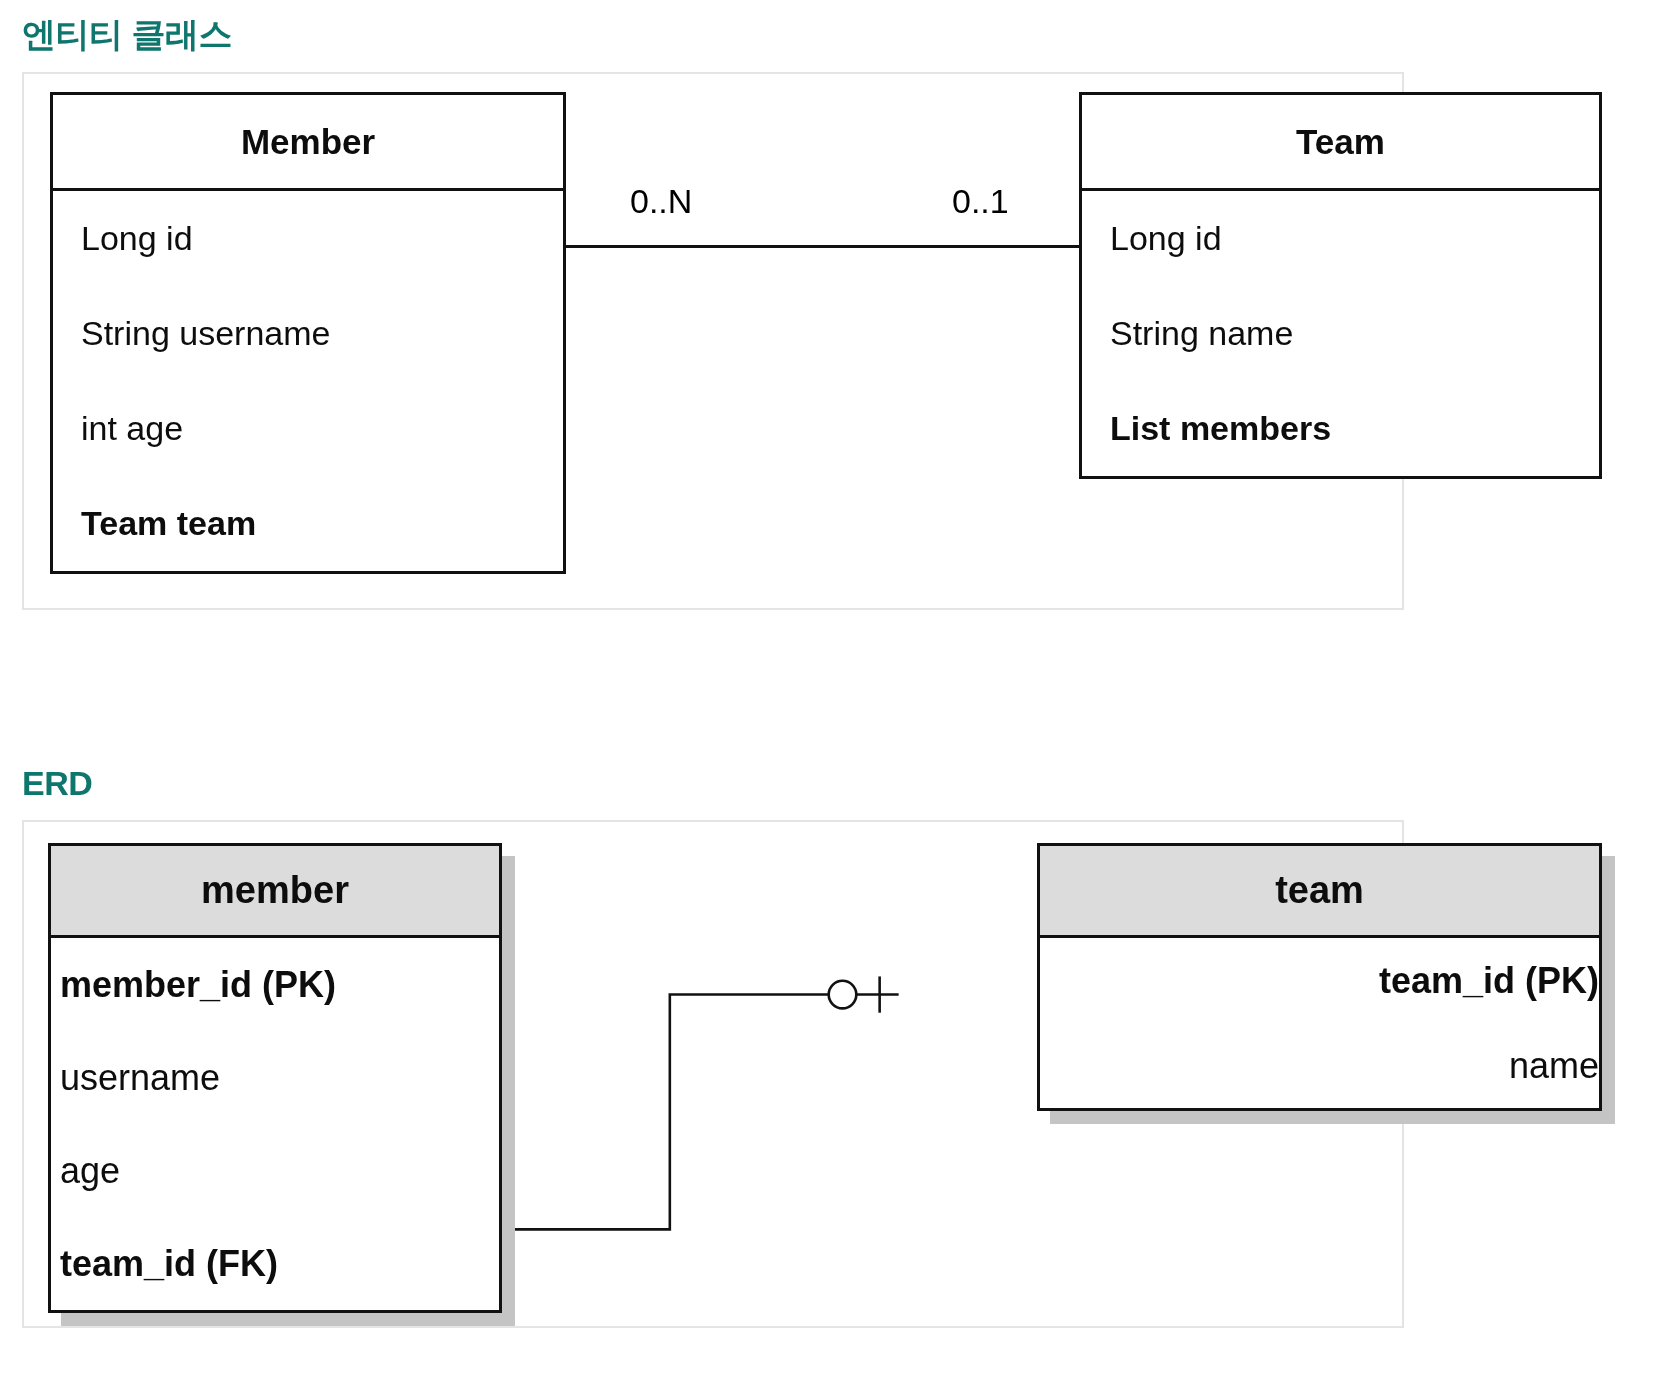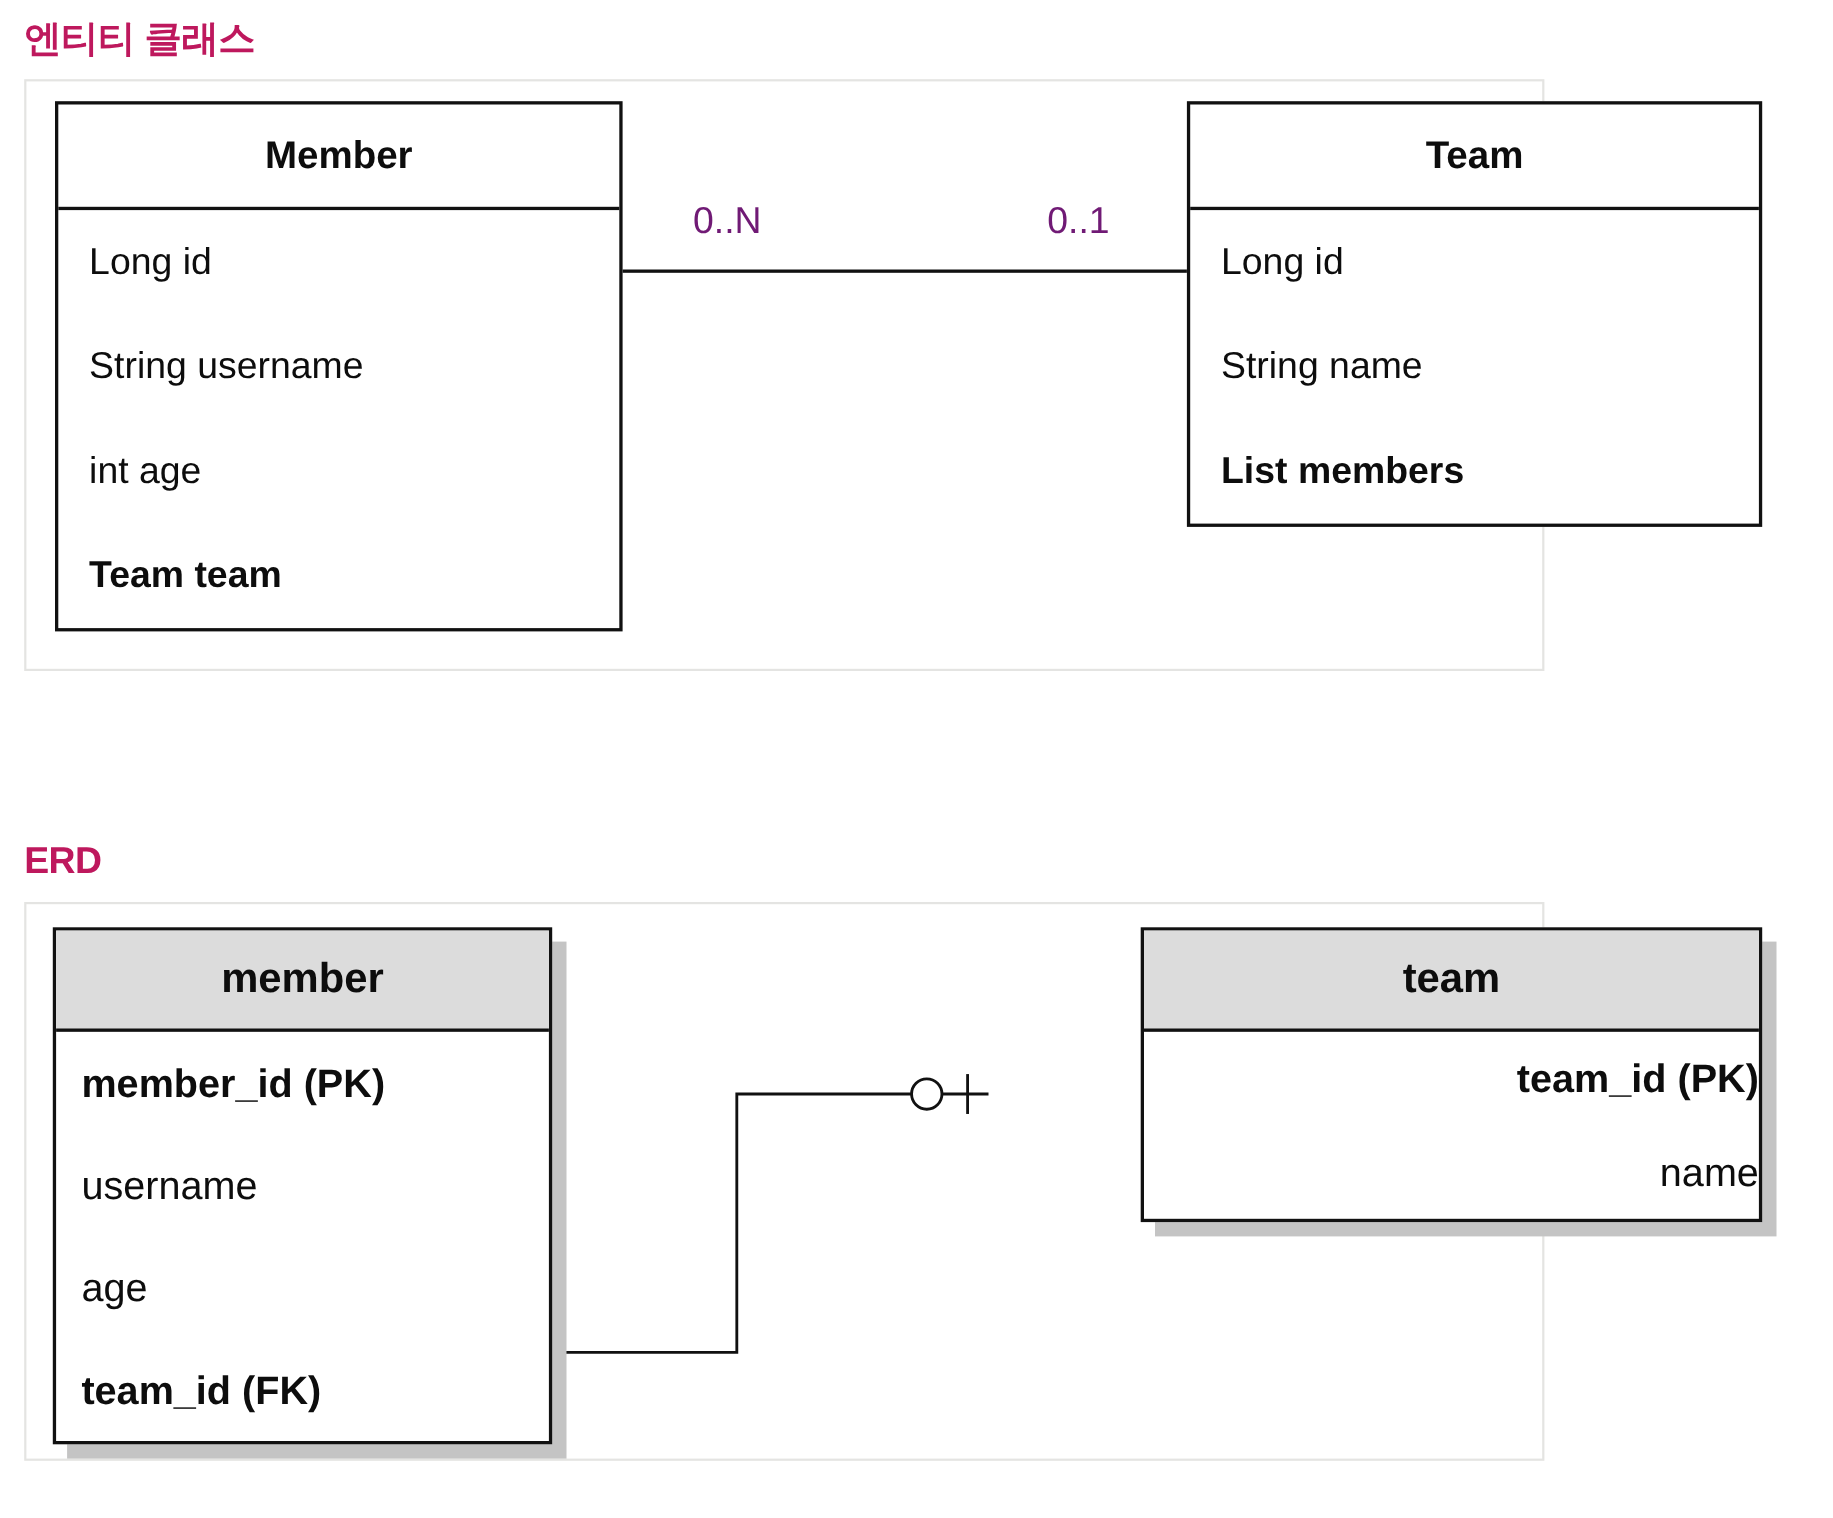--- a/index.html
+++ b/index.html
@@ -14,21 +14,21 @@
     height: 1380px;
     background: #ffffff;
     overflow: hidden;
   }
   .section-heading {
     position: absolute;
     left: 22px;
     font-size: 34px;
     font-weight: 800;
     letter-spacing: -0.5px;
-    color: #be185d;
+    color: #0f766e;
     white-space: nowrap;
   }
   .panel {
     position: absolute;
     left: 22px;
     width: 1382px;
     background: #ffffff;
     border: 2px solid #e4e4e2;
     box-sizing: border-box;
   }
@@ -56,21 +56,21 @@
   }
   .bold { font-weight: 700; }
   .assoc-line {
     position: absolute;
     height: 3px;
     background: #111111;
   }
   .multiplicity {
     position: absolute;
     font-size: 34px;
-    color: #701a75;
+    color: #000000;
     white-space: nowrap;
   }
   
   .erd-table {
     position: absolute;
     background: #ffffff;
     border: 3px solid #111111;
     box-sizing: border-box;
     box-shadow: 13px 13px 0 0 #c4c4c4;
   }
@@ -79,21 +79,21 @@
     line-height: 89px;
     text-align: center;
     font-weight: 700;
     font-size: 38px;
     background: #dcdcdc;
     border-bottom: 3px solid #111111;
   }
   .erd-field {
     height: 93px;
     line-height: 93px;
-    padding-left: 23px;
+    padding-left: 9px;
     font-size: 36px;
     white-space: nowrap;
   }
   .erd-field.short { height: 85px; line-height: 85px; text-align: right; }
   .erd-overlay {
     position: absolute;
     left: 0; top: 0;
     width: 100%; height: 100%;
     pointer-events: none;
   }

